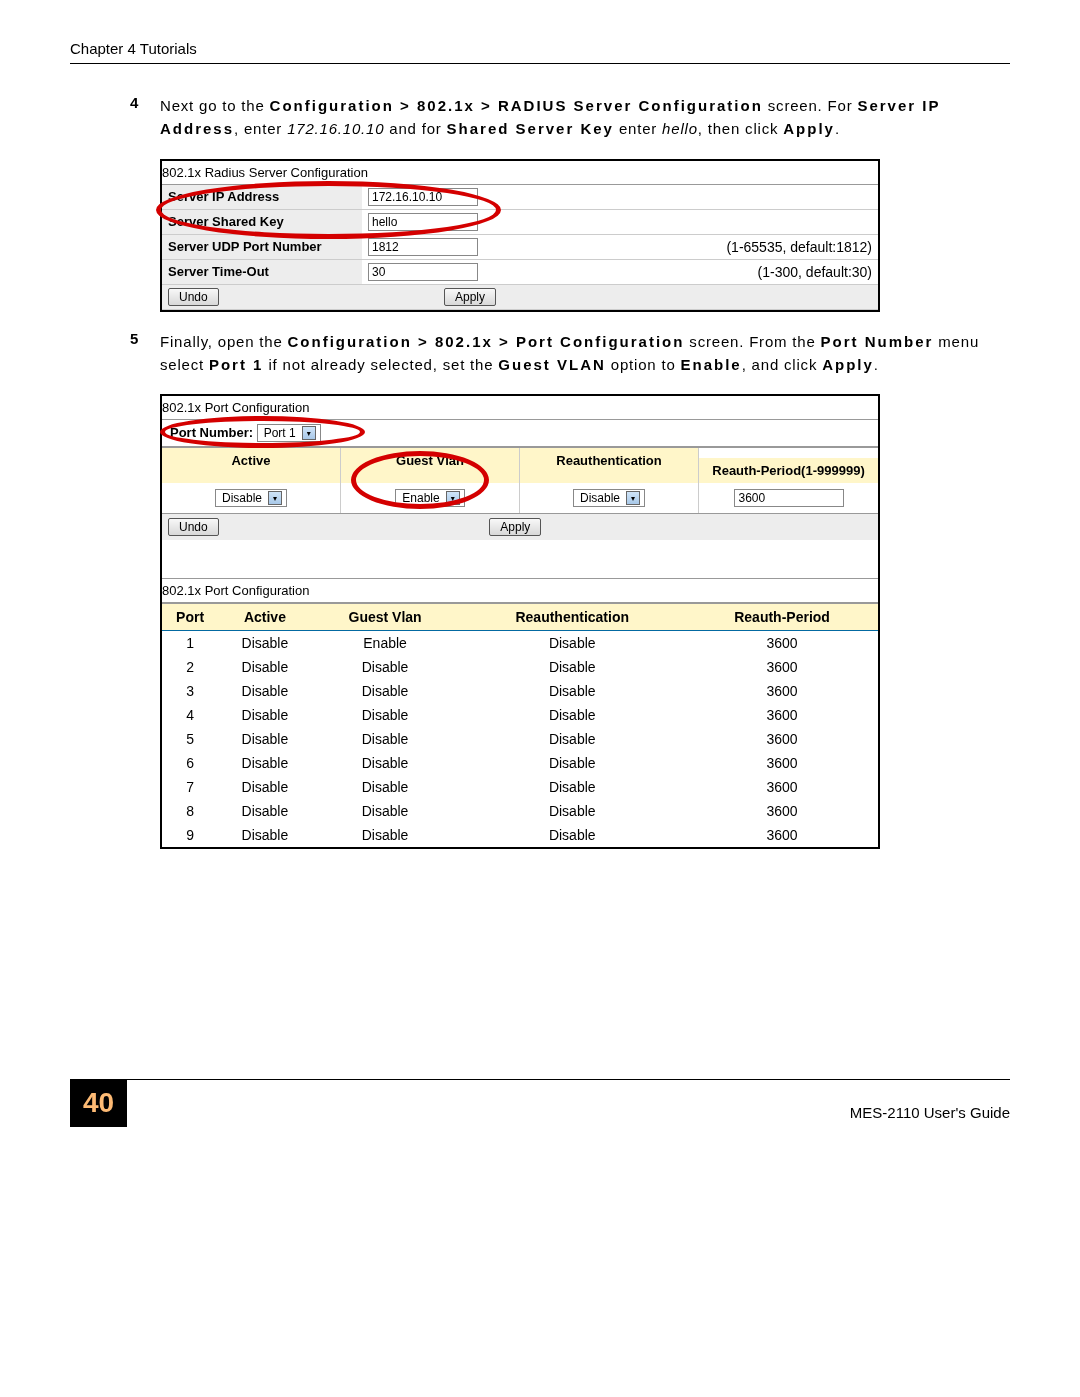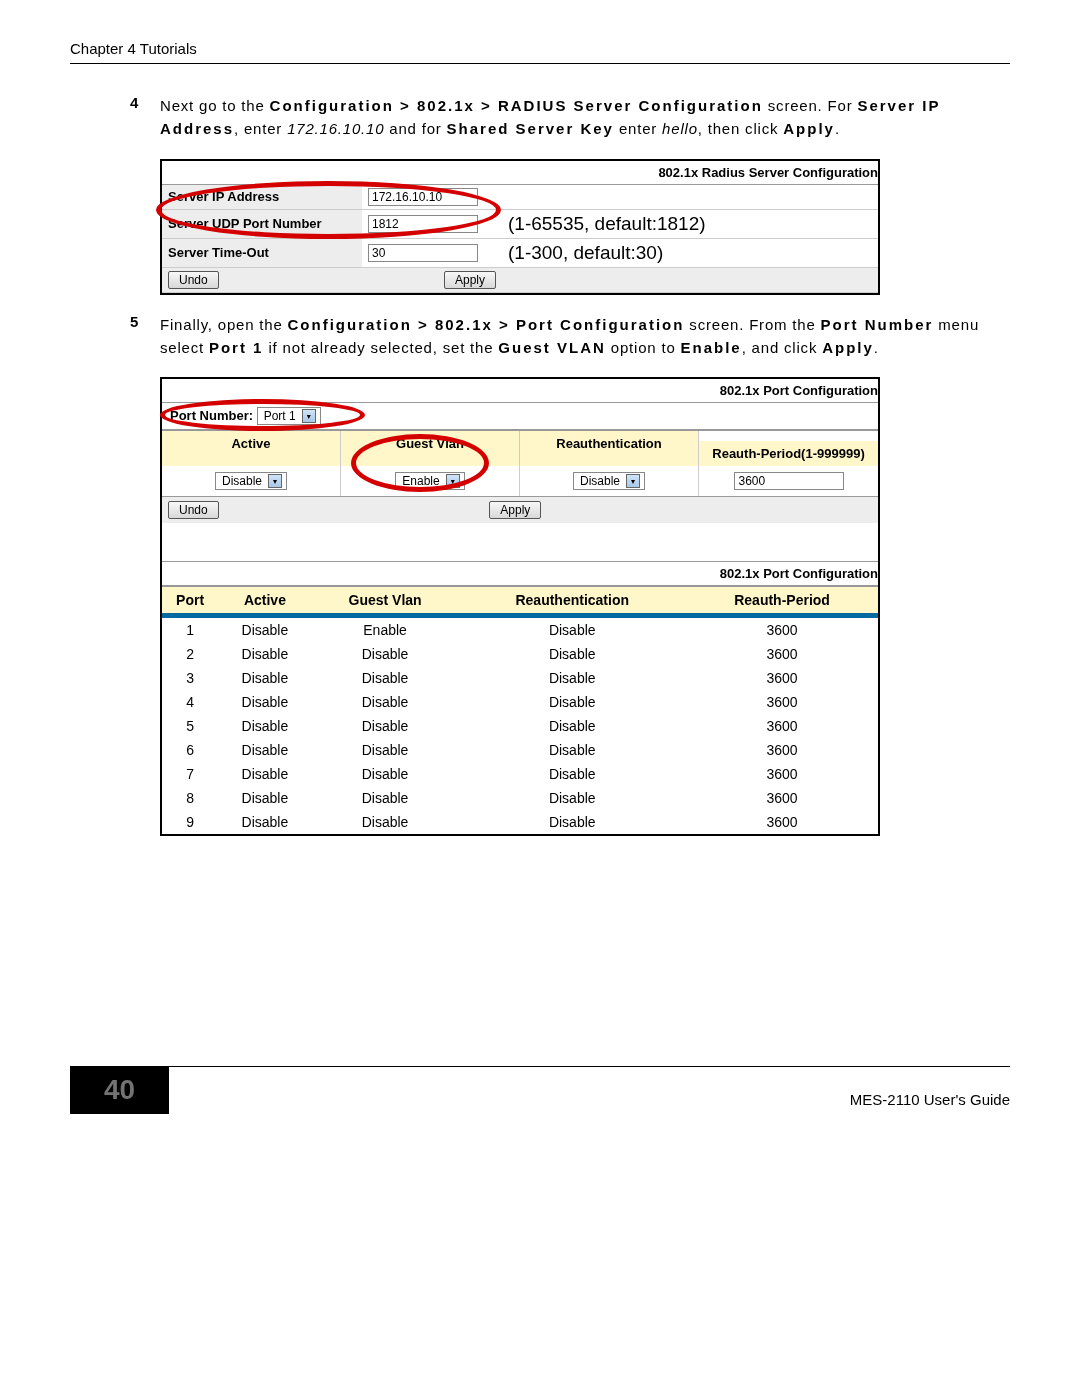--- a/index.html
+++ b/index.html
@@ -27,36 +27,36 @@
   .spaced { letter-spacing: 2px; }
 
   .screenshot-frame {
     border: 2px solid #000;
     margin: 12px 0 12px 90px;
     width: 720px;
     background: #fff;
     font-size: 13px;
   }
   .sf-title {
-    font-weight: bold;
-    text-align: right;
+    font-weight: normal;
+    text-align: left;
     border-bottom: 1px solid #999;
     padding: 4px 0;
     background: #fff;
   }
   .sf-body { padding: 0; }
   .radius-table { width: 100%; border-collapse: collapse; }
   .radius-table td {
     border-bottom: 1px solid #ccc;
     padding: 3px 6px;
     vertical-align: middle;
   }
   .radius-table td.label-col { background:#ededed; font-weight:bold; width:200px;}
   .radius-table td.input-col { width:140px; background:#fff;}
-  .radius-table td.hint-col { color:#000; font-size:19px; background:#fff;}
+  .radius-table td.hint-col { color:#000; font-size:14px; background:#fff;text-align:right;}
   .radius-table tr.btn-row td { background:#ededed; }
   .fake-input {
     border:1px solid #888;
     background:#fff;
     padding:1px 3px;
     font-size:12px;
     width:110px;
     display:inline-block;
   }
   .btn {
@@ -134,42 +134,42 @@
     pointer-events:none;
   }
   .reauth-input { width:110px; border:1px solid #888; padding:1px 4px; font-size:12px; text-align:left;}
   .btn-row2 { padding:4px 6px; background:#ededed; display:flex; justify-content:space-between;}
   .blankgap { height:38px; background:#fff;}
   .status-table { width:100%; border-collapse:collapse; font-size:14px;}
   .status-table th {
     background:#fff6c9;
     font-weight:bold;
     padding:5px 0;
-    border-bottom:5px solid #0369a1;
+    border-bottom:1px solid #0369a1;
     border-top:1px solid #999;
   }
   .status-table td {
     text-align:center;
     padding:4px 0;
   }
 
   .page-footer-wrap { margin-top: 230px; }
   .page-footer-line { border-top:1px solid #000; margin-bottom:0; }
   .page-footer {
     display:flex;
     justify-content:space-between;
     align-items:flex-end;
     margin-top:0;
   }
   .page-number-box {
     background:#000;
-    color:#737373;
+    color:#fdba74;
     font-size:28px;
     font-weight:bold;
-    padding:8px 34px;
+    padding:8px 13px;
     margin-top:-1px;
   }
   .footer-text { font-size:15px; padding-bottom:6px;text-align:center;}
 </style>
 </head>
 <body>
 
 <div class="page-header">
   <span>Chapter 4 Tutorials</span>
 </div>
@@ -190,20 +190,25 @@
     <table class="radius-table">
       <tbody>
           <tr style="position:relative;">
         <td class="label-col" style="position:relative;"><span>Server IP Address</span>
           <span class="red-oval1"></span>
         </td>
         <td class="input-col"><span class="fake-input">172.16.10.10</span></td>
         <td class="hint-col"></td>
       </tr>
       <tr>
+        <td class="label-col">Server Shared Key</td>
+        <td class="input-col"><span class="fake-input">hello</span></td>
+        <td class="hint-col"></td>
+      </tr>
+      <tr>
         <td class="label-col">Server UDP Port Number</td>
         <td class="input-col"><span class="fake-input">1812</span></td>
         <td class="hint-col">(1-65535, default:1812)</td>
       </tr>
       <tr>
         <td class="label-col">Server Time-Out</td>
         <td class="input-col"><span class="fake-input">30</span></td>
         <td class="hint-col">(1-300, default:30)</td>
       </tr>
       <tr class="btn-row">

